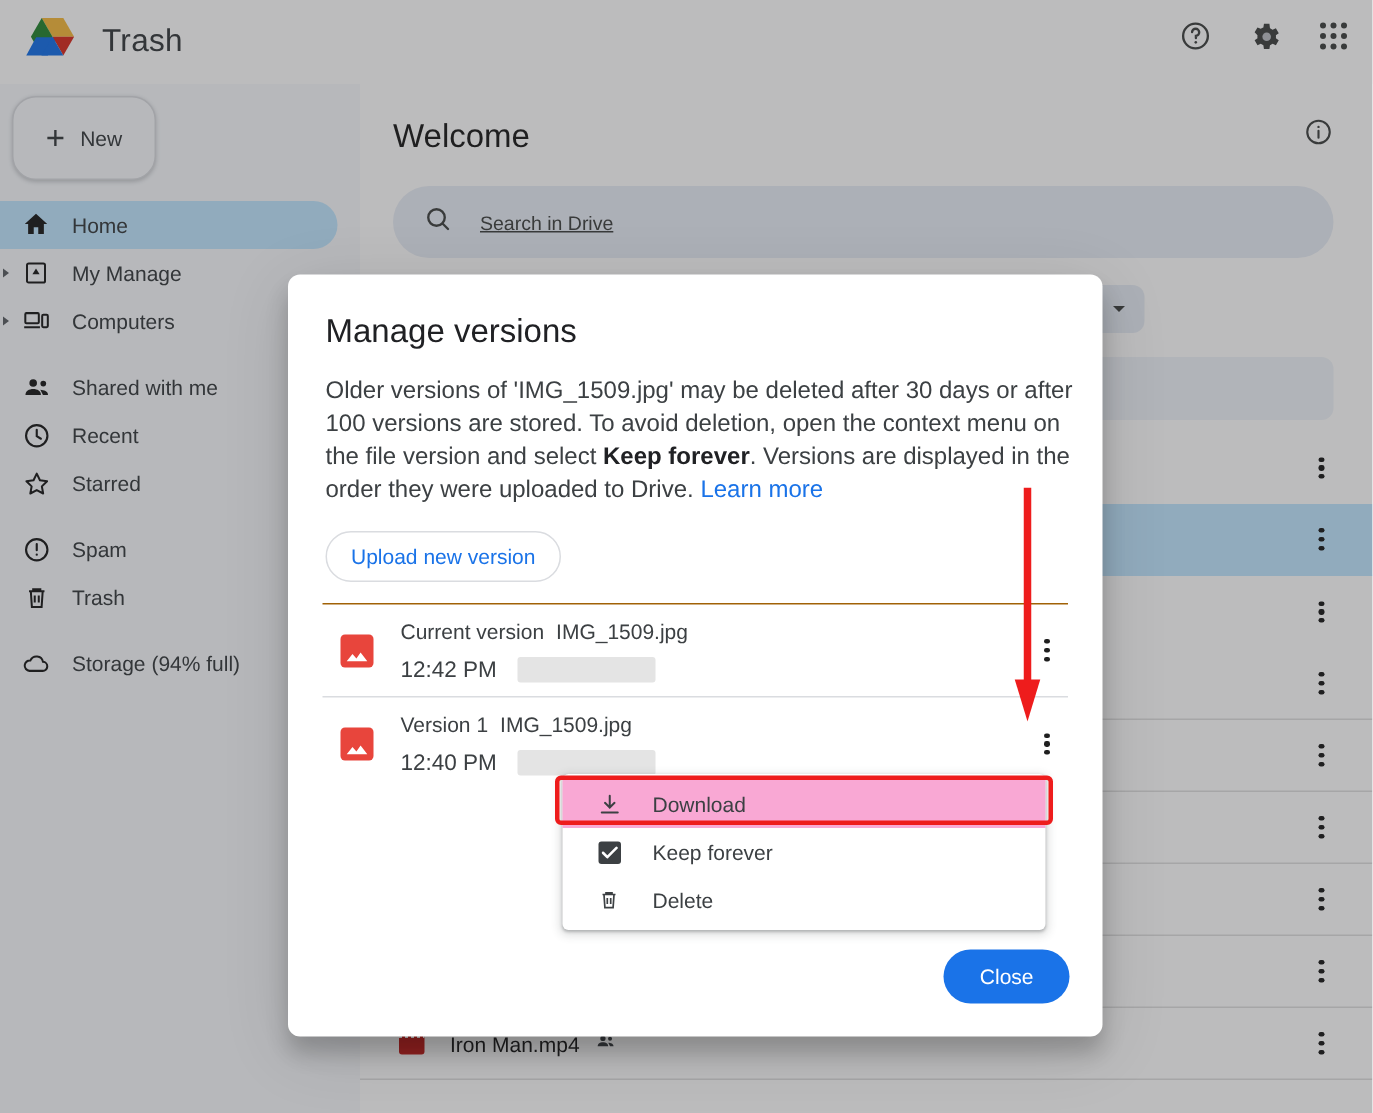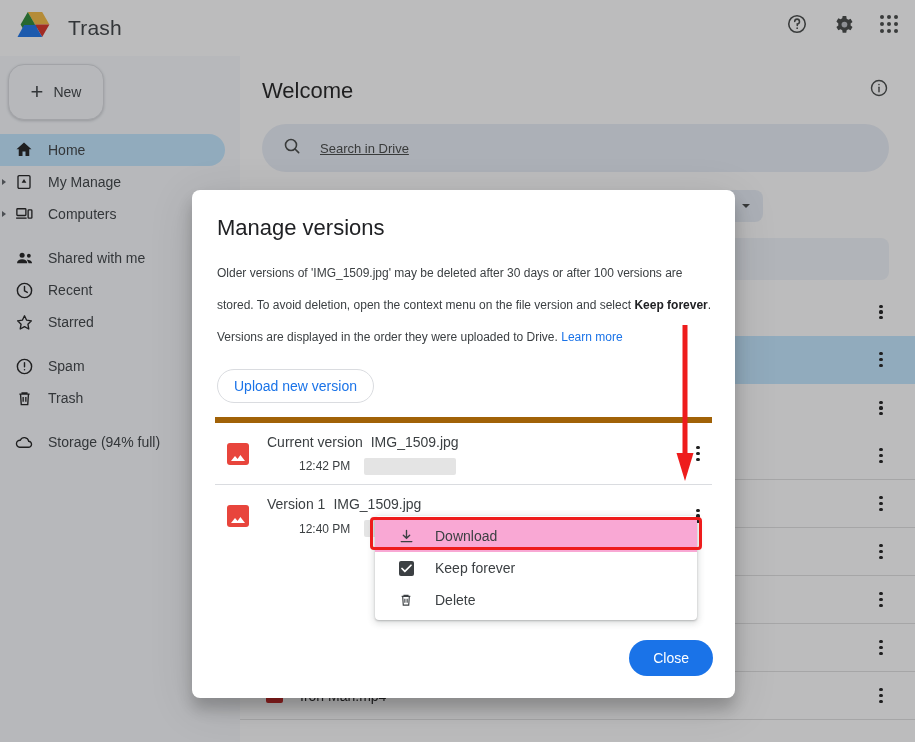--- a/index.html
+++ b/index.html
@@ -80,43 +80,43 @@
   .kebab i { width: 3.2px; height: 3.2px; border-radius: 50%; background: #1f1f1f; display: block; }
   .vid-ico { width: 17px; height: 15px; background: #c5221f; border-radius: 2px; position: relative; }
   .vid-ico::before { content: ""; position: absolute; top: 0; left: 0; right: 0; height: 4px;
     background: repeating-linear-gradient(90deg,#fff 0 2px,#c5221f 2px 4px); }
 
   
   .scrim { position: absolute; inset: 0; background: rgba(32,33,36,.30); }
 
   
   .modal {
-    position: absolute; left: 192px; top: 190px; width: 543px; height: 508px;
+    position: absolute; left: 192px; top: 183px; width: 543px; height: 508px;
     background: #fff; border-radius: 8px; box-shadow: 0 11px 15px rgba(0,0,0,.2), 0 9px 46px rgba(0,0,0,.12);
     overflow: visible;
   }
   .modal-title { font-size: 22px; color: #202124; padding: 25px 24px 0 25px; font-weight: 400; }
-  .modal-desc { font-size: 12px; line-height: 32px; color: #3c4043; padding: 16px 19px 0 25px; }
+  .modal-desc { font-size: 16px; line-height: 22px; color: #3c4043; padding: 16px 19px 0 25px; }
   .modal-desc b { font-weight: 700; color: #202124; }
   .link { color: #1a73e8; cursor: pointer; }
   .upload-btn {
     margin: 16px 0 0 25px; height: 34px; padding: 0 16px; display: inline-flex; align-items: center;
     border: 1px solid #dadce0; border-radius: 17px; background: #fff;
     font-size: 14px; color: #1a73e8; cursor: pointer;
   }
-  .ver-list { margin: 14px 23px 0 23px; border-top: 6px solid #a16207; }
+  .ver-list { margin: 14px 23px 0 23px; border-top: 1px solid #a16207; }
   .ver-row { height: 62px; display: flex; align-items: center; padding: 0 2px; border-bottom: 1px solid #dadce0; position: relative; }
   .ver-row.last { border-bottom: none; }
   .ver-thumb { width: 22px; height: 22px; background: #e8453c; border-radius: 3px; flex: none; margin: 0 18px 0 10px;
     display: flex; align-items: flex-end; justify-content: center; padding-bottom: 4px; }
   .ver-thumb svg { display: block; }
   .ver-main { flex: 1; }
   .ver-name { font-size: 14px; color: #3c4043; }
   .ver-name .fn { margin-left: 8px; }
-  .ver-sub { font-size: 12px; color: #3c4043; margin-top: 7px; display: flex; align-items: center; gap: 14px; margin-left: 32px; }
+  .ver-sub { font-size: 15px; color: #3c4043; margin-top: 7px; display: flex; align-items: center; gap: 14px; }
   .redact { display: inline-block; width: 92px; height: 17px; background: #e4e4e4; border-radius: 2px; }
   .modal-footer { position: absolute; right: 22px; bottom: 22px; }
   .close-btn { height: 36px; padding: 0 24px; border: none; border-radius: 18px; background: #1a73e8;
     color: #fff; font-size: 14px; font-family: inherit; cursor: pointer; }
 
   
   .ctx-menu {
     position: absolute; left: 375px; top: 516px; width: 322px; height: 104px; background: #fff;
     border-radius: 4px; box-shadow: 0 2px 6px 2px rgba(60,64,67,.15), 0 1px 2px rgba(60,64,67,.3);
     padding: 0; z-index: 30;

